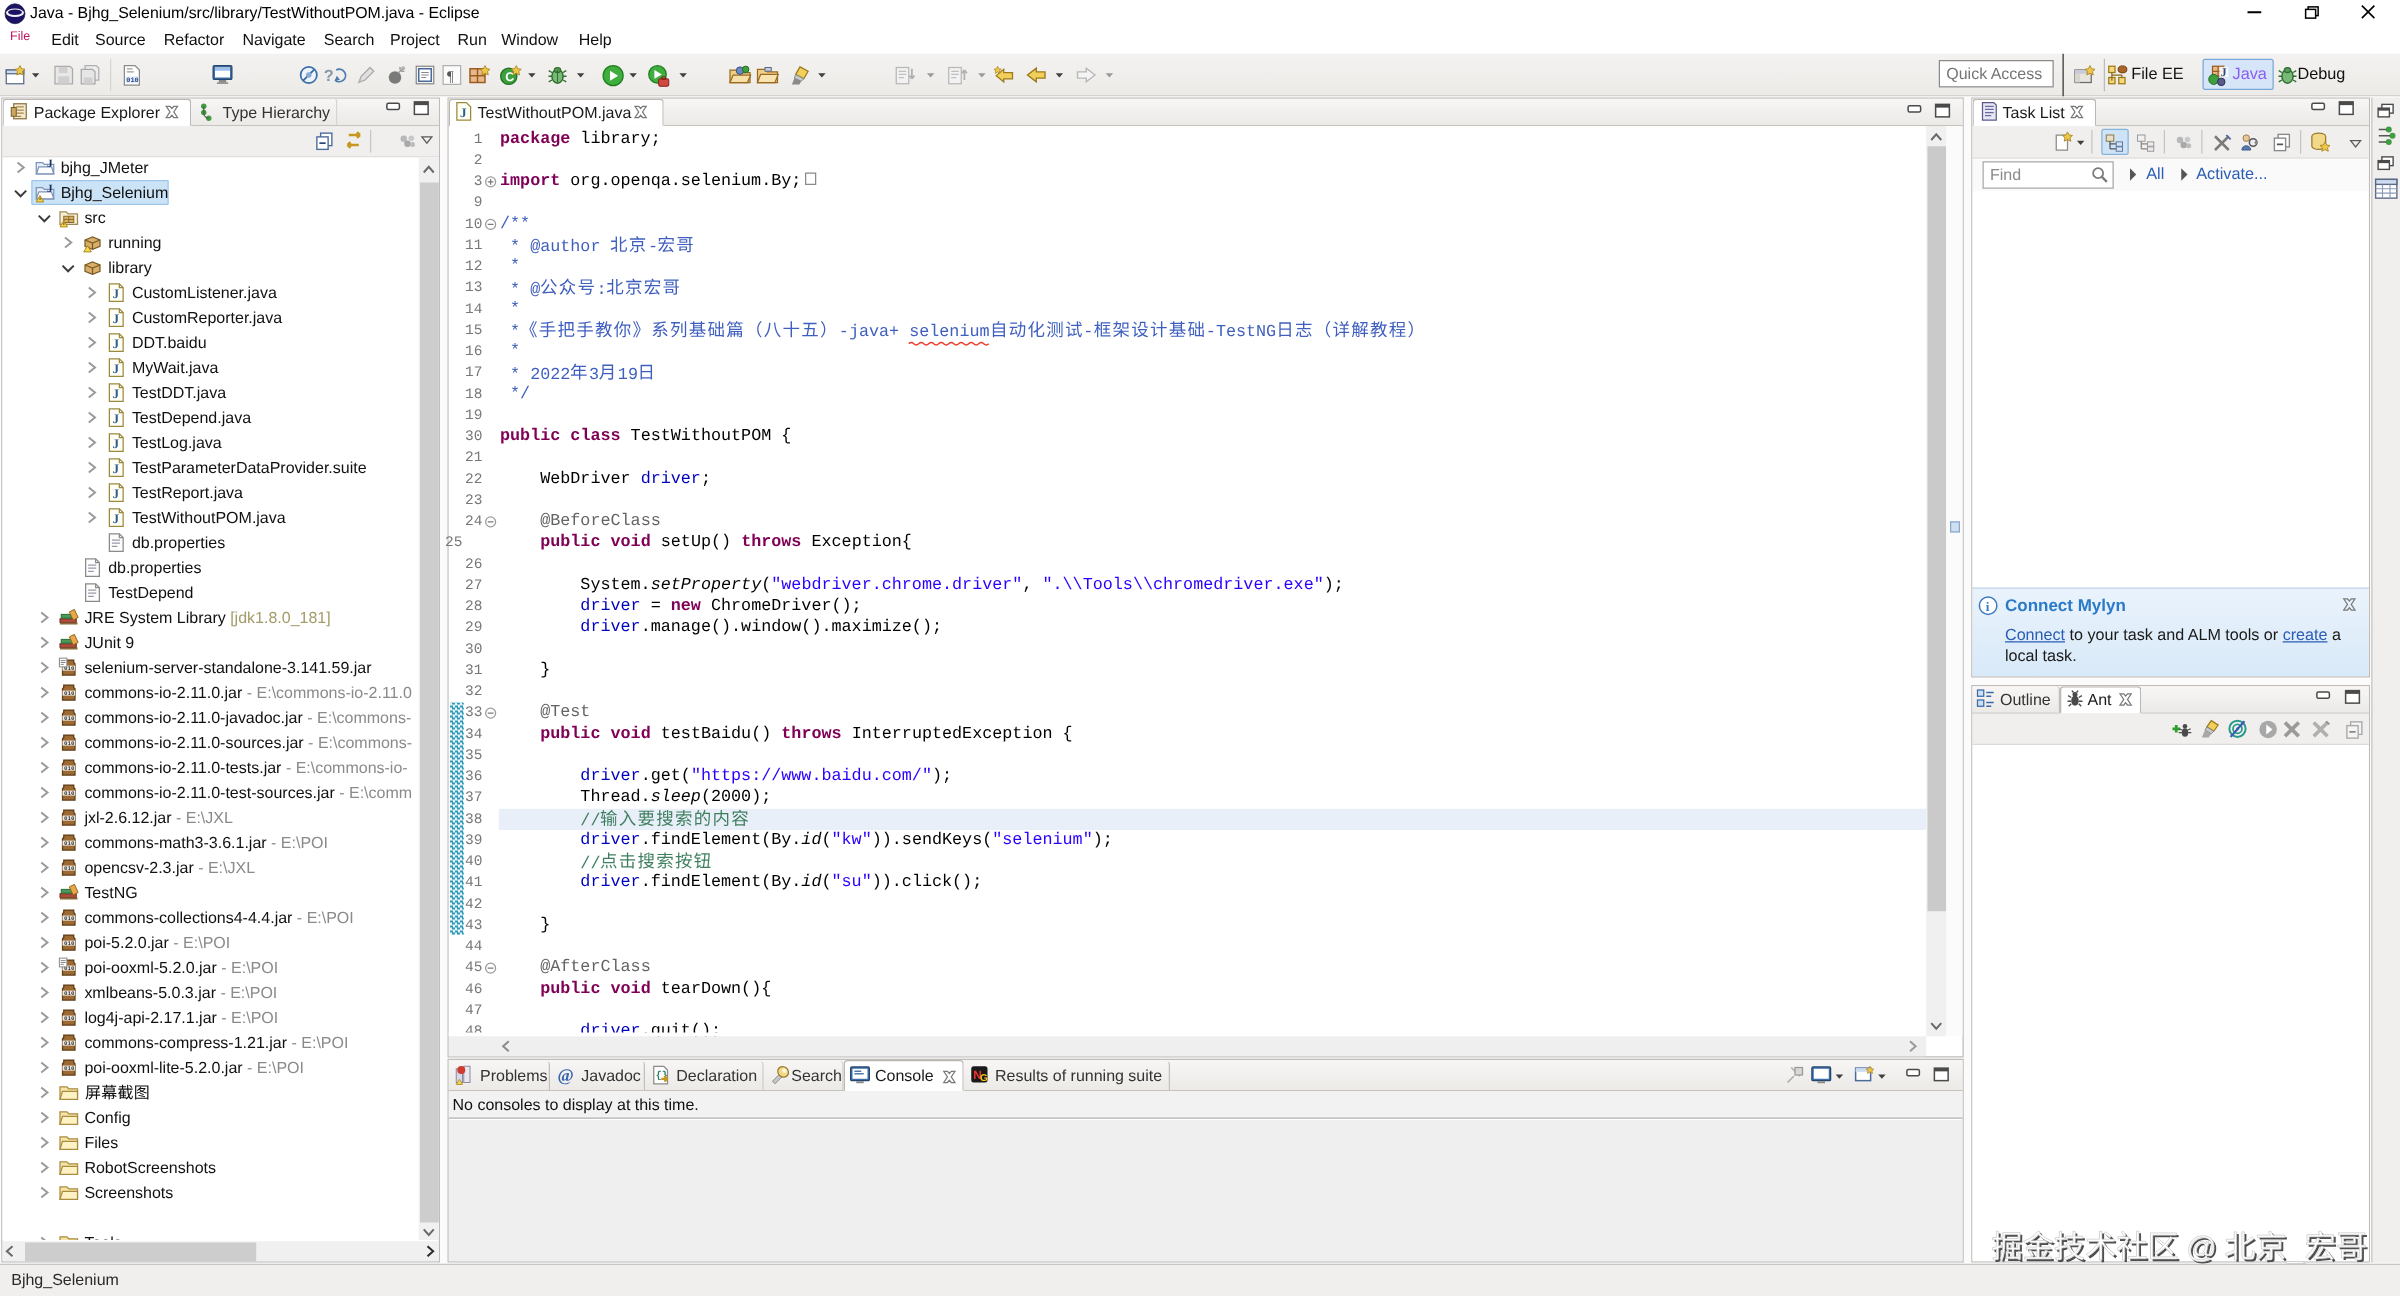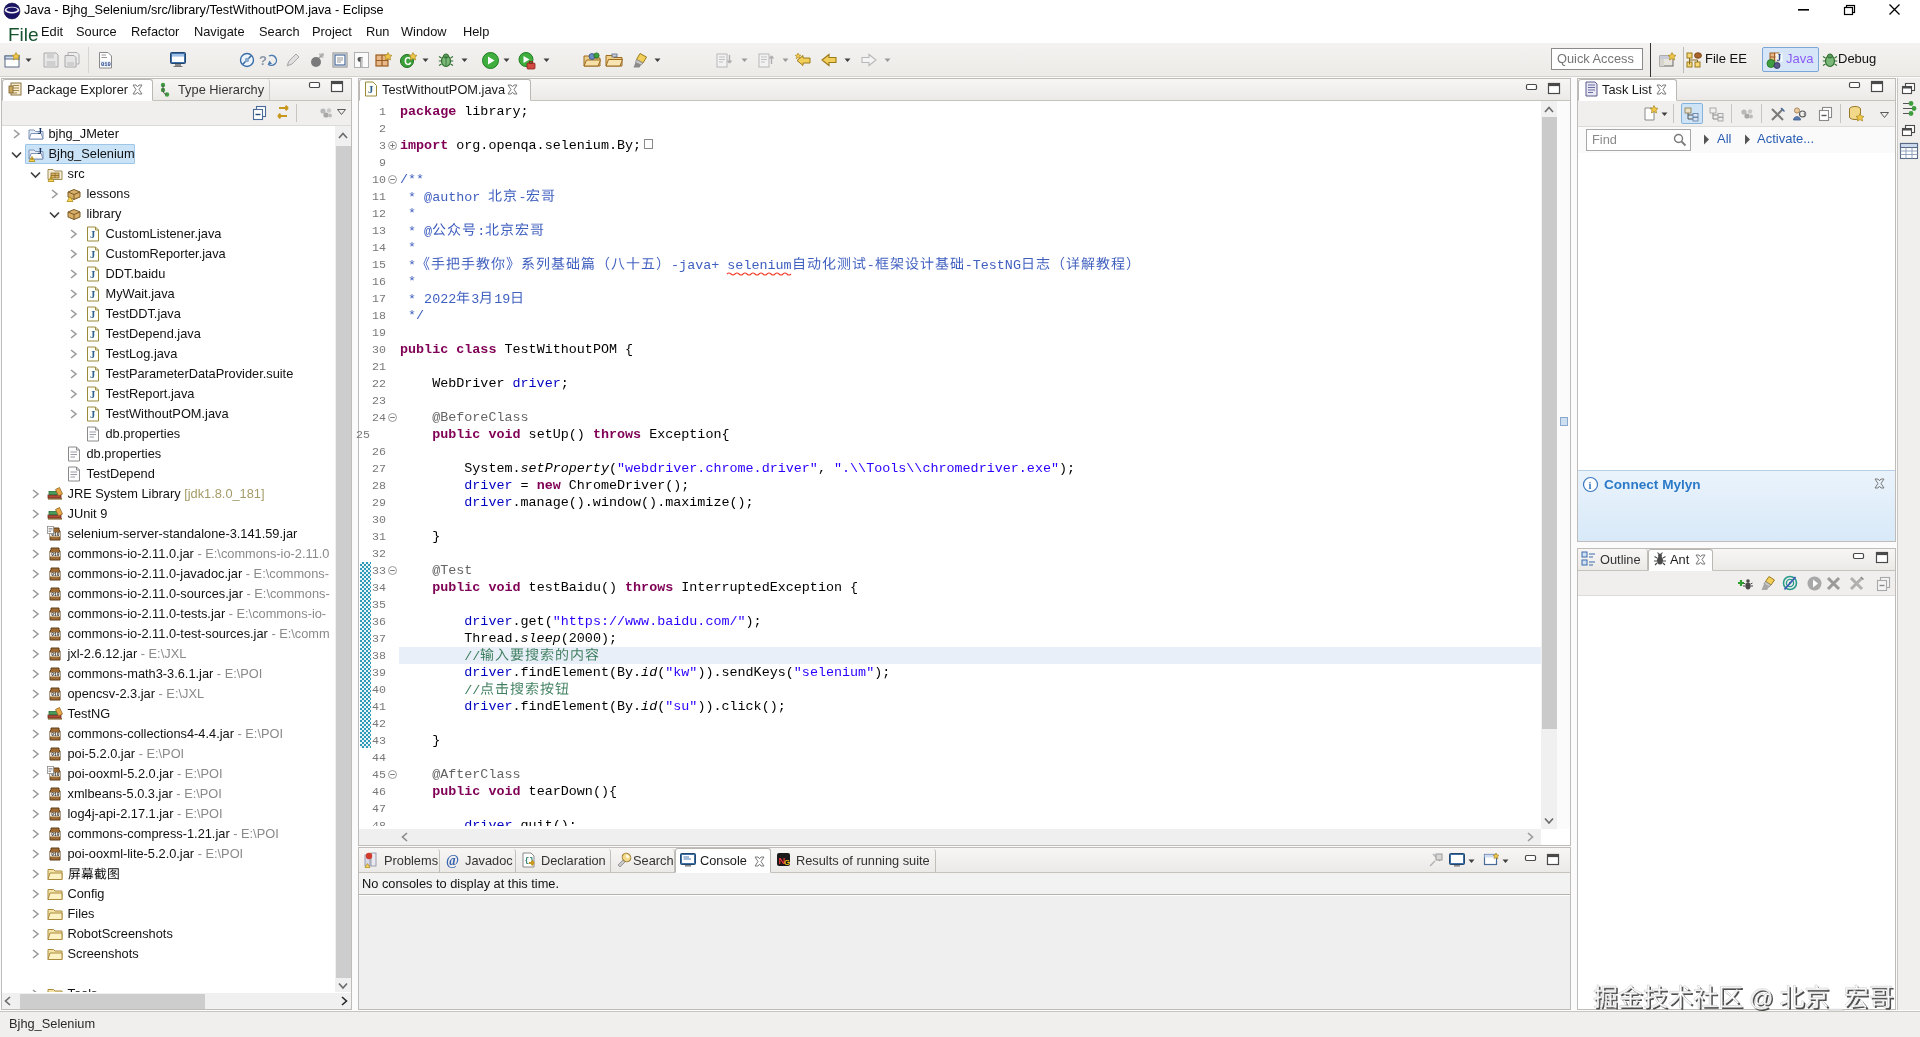--- a/index.html
+++ b/index.html
@@ -41,21 +41,21 @@
       <rect x="0" y="0" width="11" height="1.6" fill="#000"></rect>
     </svg>
 <svg class="abs" style="left:1844px;top:5px" width="11" height="10" viewBox="0 0 11 10">
       <rect x="2.5" y="0.5" width="8" height="7" fill="none" stroke="#000" stroke-width="1.2"></rect>
       <rect x="0.5" y="2.5" width="8" height="7" fill="#fff" stroke="#000" stroke-width="1.2"></rect>
     </svg>
 <svg class="abs" style="left:1889px;top:4px" width="11" height="11" viewBox="0 0 11 11">
       <path d="M0.5 0.5 L10.5 10.5 M10.5 0.5 L0.5 10.5" stroke="#000" stroke-width="1.3"></path>
     </svg>
 <div class="abs" style="left:0;top:22px;width:1920px;height:21px;background:#fff"></div>
-<div class="abs" style="left:8px;top:24px;font-size:19px;color:#14532d">File</div>
+<div class="abs" style="left:8px;top:24px;font-size:10px;color:#be185d">File</div>
 <div class="abs" style="left:41px;top:24px;font-size:12.8px;color:#101010">Edit</div>
 <div class="abs" style="left:76px;top:24px;font-size:12.8px;color:#101010">Source</div>
 <div class="abs" style="left:131px;top:24px;font-size:12.8px;color:#101010">Refactor</div>
 <div class="abs" style="left:194px;top:24px;font-size:12.8px;color:#101010">Navigate</div>
 <div class="abs" style="left:259px;top:24px;font-size:12.8px;color:#101010">Search</div>
 <div class="abs" style="left:312px;top:24px;font-size:12.8px;color:#101010">Project</div>
 <div class="abs" style="left:366px;top:24px;font-size:12.8px;color:#101010">Run</div>
 <div class="abs" style="left:401px;top:24px;font-size:12.8px;color:#101010">Window</div>
 <div class="abs" style="left:463px;top:24px;font-size:12.8px;color:#101010">Help</div>
 <div class="abs" style="left:0;top:43px;width:1920px;height:34px;background:linear-gradient(#f4f2f0,#edebe8);border-bottom:1px solid #d5d2ce"></div>
@@ -337,21 +337,21 @@
 <div class="trow" style="top:58px">
 <path class="abs" d="">
           <svg class="abs" style="left:47.5px;top:5px" width="9" height="10">
             <path d="M2 1 L7 5 L2 9" fill="none" stroke="#9a9a9a" stroke-width="1.6"></path>
           </svg>
 <svg class="abs" style="left:63.5px;top:2px" width="16" height="16" viewBox="0 0 16 16">
             <path d="M2 6 L8 3.5 L14 6 L14 11 L8 13.5 L2 11 Z" fill="#d8ae68" stroke="#7a5c28" stroke-width="1"></path>
             <path d="M2 6 L8 8.5 L14 6 M8 8.5 L8 13.5" stroke="#7a5c28" stroke-width="1" fill="none"></path>
             <path d="M1 15.5 L4 10.5 L7 15.5 Z" fill="#ffd54f" stroke="#a98a1c" stroke-width="0.8"></path>
           </svg>
-<div class="tlab" style="left:84.5px">lessons
+<div class="tlab" style="left:84.5px">running
 </div>
 </path>
       </div>
 <div class="trow" style="top:78px">
 <svg class="abs" style="left:46.5px;top:7px" width="11" height="8">
           <path d="M1 1.5 L5.5 6 L10 1.5" fill="none" stroke="#3c3c3c" stroke-width="1.6"></path>
         </svg>
 <svg class="abs" style="left:63.5px;top:2px" width="16" height="16" viewBox="0 0 16 16">
           <path d="M2 6 L8 3.5 L14 6 L14 11 L8 13.5 L2 11 Z" fill="#d8ae68" stroke="#7a5c28" stroke-width="1"></path>
           <path d="M2 6 L8 8.5 L14 6 M8 8.5 L8 13.5" stroke="#7a5c28" stroke-width="1" fill="none"></path>
@@ -1253,20 +1253,21 @@
 <div class="abs" style="left:1578px;top:153px;width:317px;height:317px;background:#fff"></div>
 <div class="abs" style="left:1578px;top:470px;width:317px;height:71px;background:linear-gradient(#eaf3fc,#d8e9f8);border-top:1px solid #b8cfe8"></div>
 <svg class="abs" style="left:1583px;top:477px" width="15" height="15" viewBox="0 0 15 15">
       <circle cx="7.5" cy="7.5" r="7" fill="#fff" stroke="#3a78c0" stroke-width="1.2"></circle>
       <text x="5.6" y="11.5" font-size="10.5" font-weight="bold" fill="#3a78c0" font-family="Liberation Serif">i</text>
     </svg>
 <div class="abs" style="left:1604px;top:477px;font-size:13.6px;font-weight:bold;color:#2a7ac8">Connect Mylyn</div>
 <svg class="abs" style="left:1874px;top:478px" width="11" height="11" viewBox="0 0 11 11">
       <path d="M1 1 L4 1 L5.5 2.8 L7 1 L10 1 L7 5.5 L10 10 L7 10 L5.5 8.2 L4 10 L1 10 L4 5.5 Z" fill="none" stroke="#7a7a7a" stroke-width="1"></path>
     </svg>
+<div class="abs" style="left:1604px;top:500px;width:290px;font-size:12.9px;line-height:16.5px;color:#1a1a1a"><span style="color:#2a5db4;text-decoration:underline">Connect</span> to your task and ALM tools or <span style="color:#2a5db4;text-decoration:underline">create</span> a local task.</div>
 <div class="panel" style="left:1577px;top:548px;width:319px;height:462px"></div>
 <div class="tabbar" style="left:1578px;top:549px;width:317px;height:22px"></div>
 <div class="tab-ina" style="left:1578px;top:549px;width:70px;height:21px;border-right:1px solid #c2bfbb"></div>
 <svg class="abs" style="left:1581px;top:551px" width="15" height="16" viewBox="0 0 15 16">
       <rect x="1" y="1" width="5" height="5" fill="#cfe0f4" stroke="#3a6aaa" stroke-width="1"></rect>
       <rect x="1" y="9" width="5" height="5" fill="#cfe0f4" stroke="#3a6aaa" stroke-width="1"></rect>
       <path d="M8 3 H14 M8 6 H12 M8 11 H14 M8 14 H12" stroke="#3a6aaa" stroke-width="1.2"></path>
     </svg>
 <div class="abs" style="left:1600px;top:552px;font-size:12.8px;color:#333">Outline</div>
 <div class="tab-act" style="left:1648px;top:549px;width:65px;height:22px"></div>

